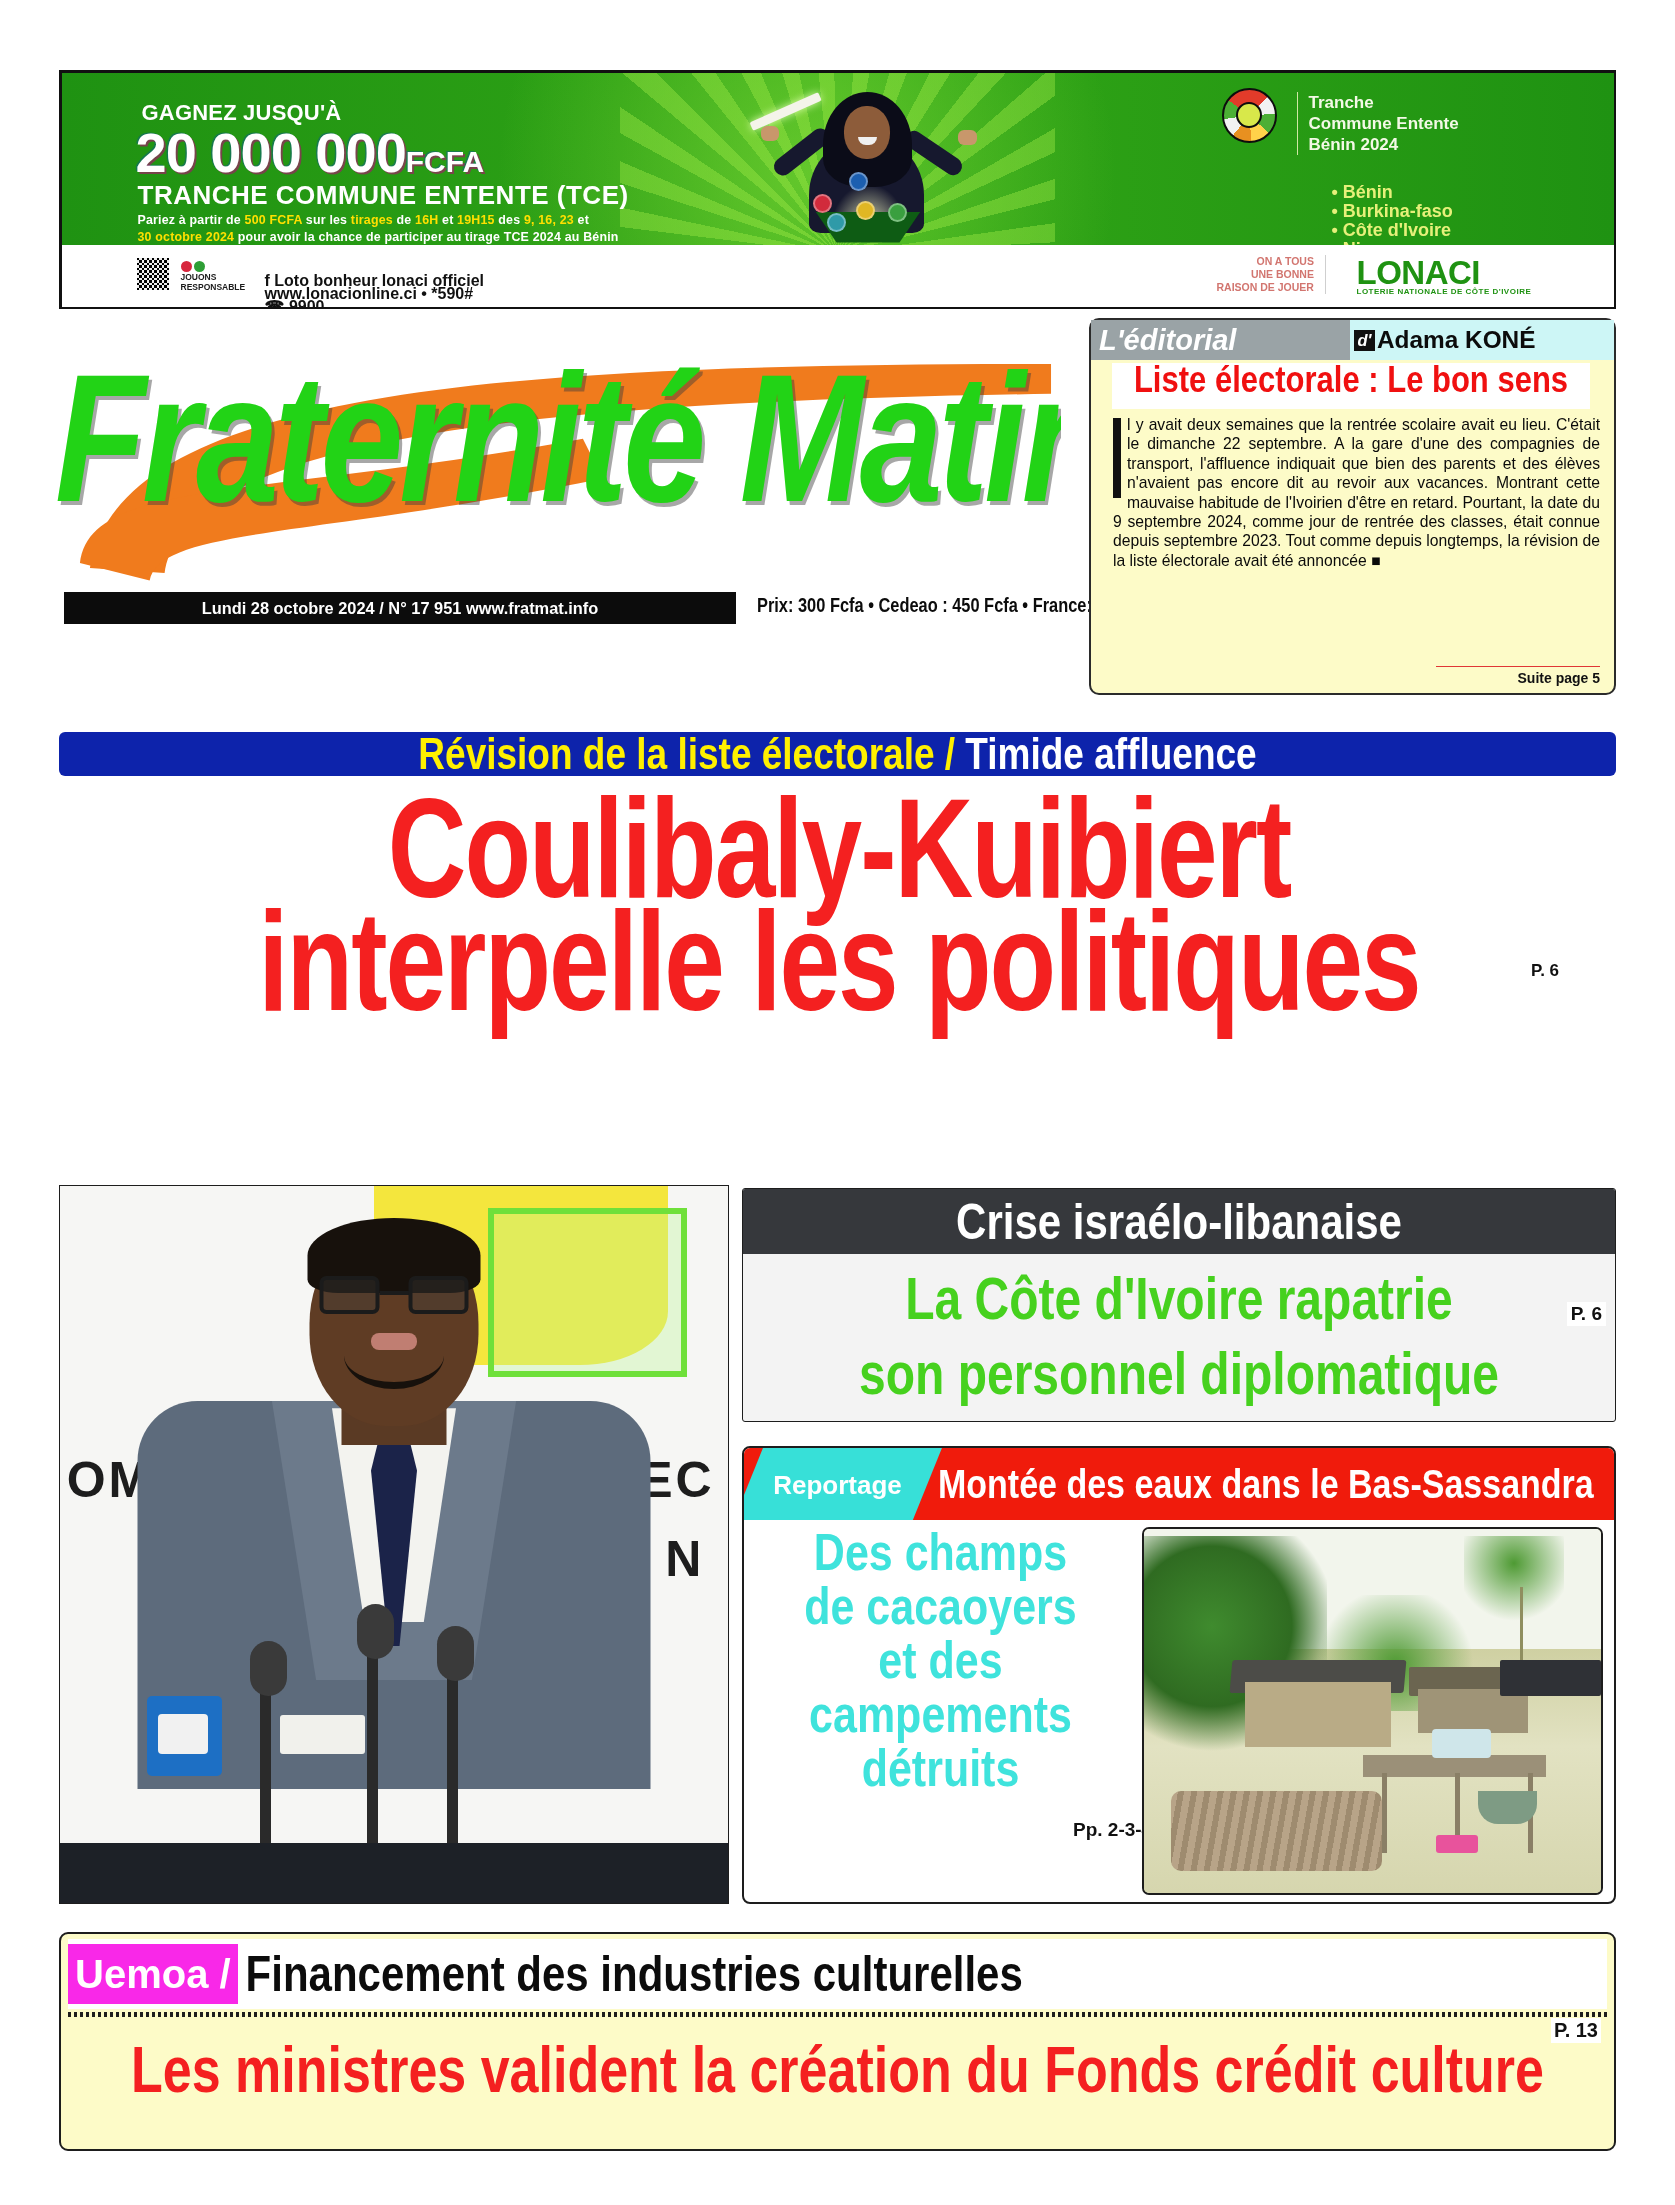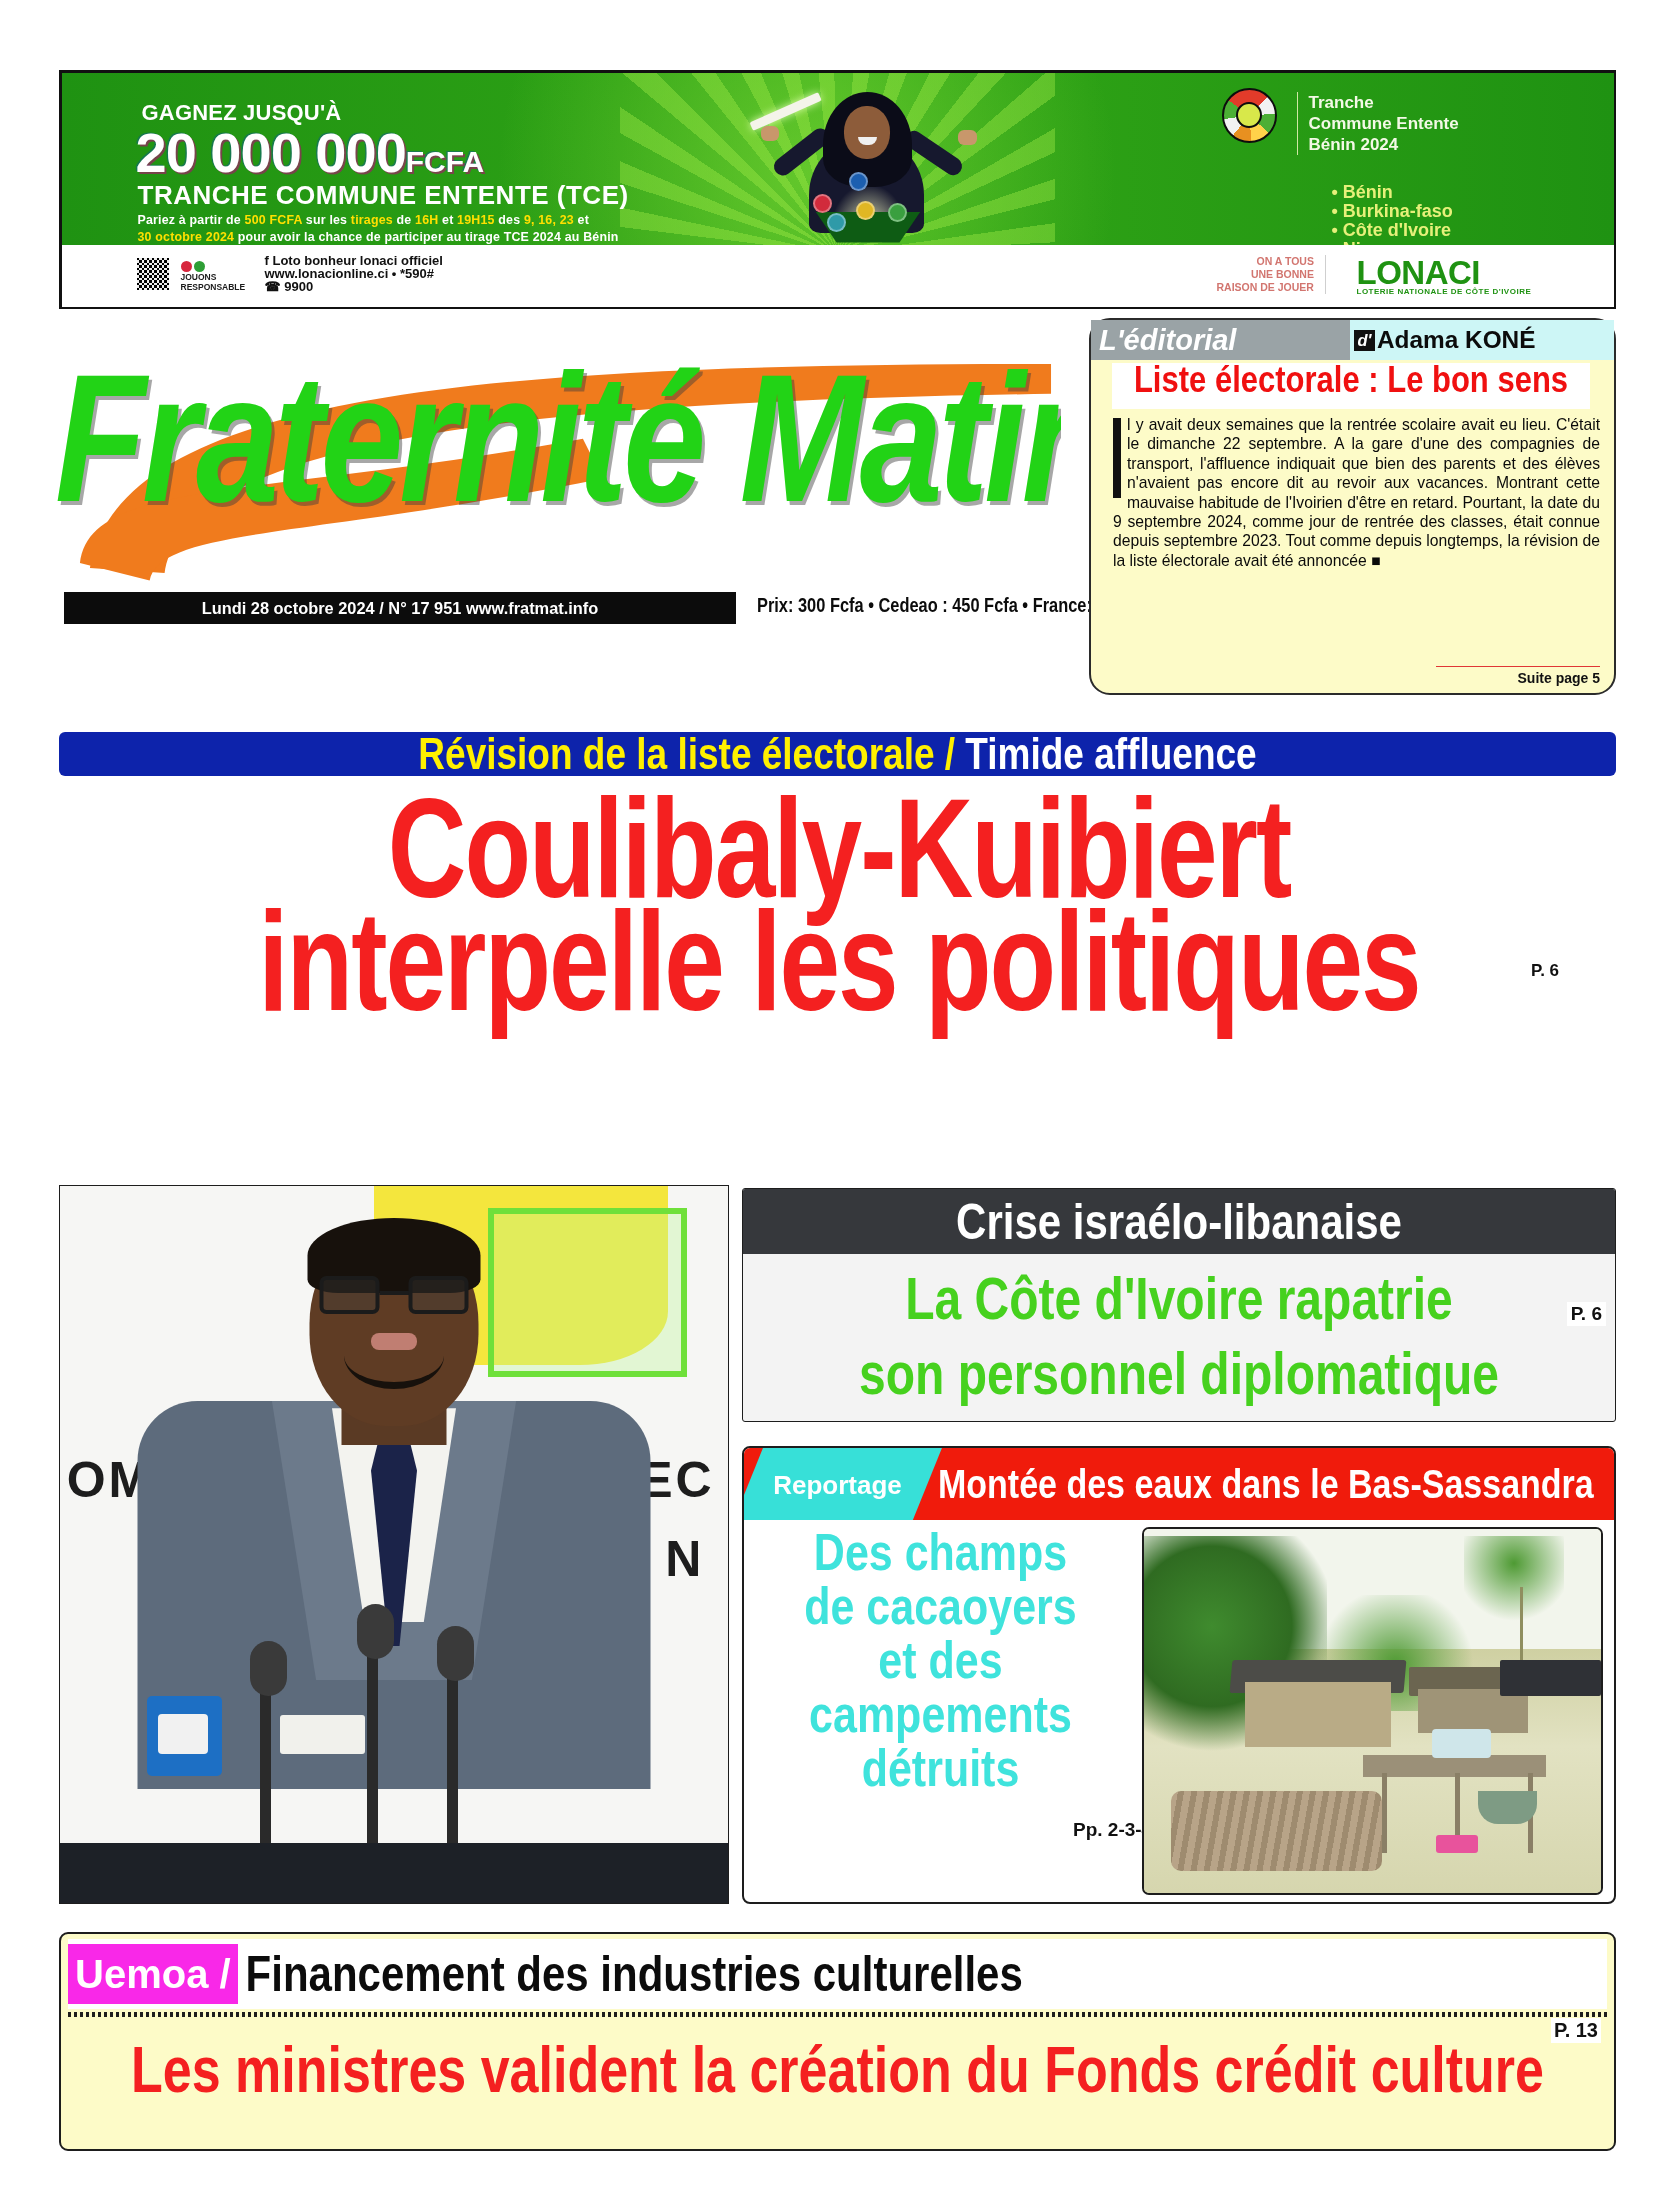--- a/index.html
+++ b/index.html
@@ -48,40 +48,40 @@
   #ad-countries li{list-style:none;}
   #ad-countries li:before{content:"• ";}
   #ad-white{position:absolute;left:0;top:172px;right:0;bottom:0;background:#fff;}
   #ad-qr{position:absolute;left:75px;top:185px;width:32px;height:32px;
     background:
       repeating-linear-gradient(90deg,#111 0 2.5px,#fff 2.5px 5px),
       repeating-linear-gradient(0deg,#111 0 2.5px,#fff 2.5px 5px);
     background-blend-mode:difference;}
   #ad-jouons{position:absolute;left:119px;top:188px;font-size:8.5px;color:#1b1b1b;font-weight:bold;line-height:10px;}
   .chip{display:inline-block;width:11px;height:11px;border-radius:50%;vertical-align:middle;margin-right:2px;}
-  #ad-contact{position:absolute;left:203px;top:181px;font-size:13px;color:#111;font-weight:bold;line-height:13.4px;}
+  #ad-contact{position:absolute;left:203px;top:201px;font-size:16px;color:#111;font-weight:bold;line-height:13.4px;}
   #ad-slogan{position:absolute;left:1155px;top:182px;font-size:10.5px;color:#d2756f;font-weight:bold;line-height:13px;text-align:right;border-right:1px solid #cfcfcf;padding-right:11px;}
   #ad-lonaci{position:absolute;left:1295px;top:185px;}
   #ad-lonaci .big{font-size:33px;font-weight:bold;color:#1f9212;letter-spacing:-0.5px;line-height:29px;}
   #ad-lonaci .sub{font-size:8px;font-weight:bold;color:#1f9212;letter-spacing:0.5px;}
 
   
   #masthead{left:55px;top:324px;width:1006px;height:319px;}
   #logo-wrap{position:relative;width:100%;height:269px;overflow:hidden;}
   #logo-swoosh{position:absolute;left:5px;top:30px;width:996px;height:234px;}
   #logo-text{position:absolute;left:0;top:23px;width:996px;font-size:149px;line-height:149px;font-weight:bold;
      font-family:"Liberation Sans",sans-serif;color:#22d316;font-style:italic;letter-spacing:-4px;
      text-shadow:3px 3.5px 0 rgba(60,60,60,.45);white-space:nowrap;transform:scaleY(1.22);transform-origin:left top;}
   #dateline{position:absolute;left:9px;top:268px;width:672px;height:32px;background:#0c0c0c;}
   #dateline span{display:block;color:#fff;font-size:16.4px;font-weight:bold;text-align:center;line-height:32px;}
   #price{position:absolute;left:702px;top:269px;font-size:16.4px;font-weight:bold;color:#0c0c0c;white-space:nowrap;transform:scaleY(1.28);transform-origin:left top;}
   #tagline{position:absolute;left:0;top:305px;width:1006px;text-align:center;font-size:17px;font-weight:bold;color:#0c0c0c;letter-spacing:0.1px;}
 
   
-  #edito{left:1089px;top:318px;width:527px;height:377px;background:#fdfbc8;border:2px solid #2b2b2b;border-radius:21px;box-sizing:border-box;}
+  #edito{left:1089px;top:318px;width:527px;height:377px;background:#fdfbc8;border:2px solid #2b2b2b;border-radius:10px;box-sizing:border-box;}
   #edito-head{position:absolute;left:0;top:0;width:100%;height:40px;display:flex;}
   #edito-left{width:259px;background:#9aa3a6;display:flex;align-items:center;padding-left:8px;box-sizing:border-box;}
   #edito-left span{color:#fff;font-size:29px;font-weight:bold;font-style:italic;}
   #edito-right{flex:1;background:#cdf6f6;display:flex;align-items:center;padding-left:4px;box-sizing:border-box;}
   #edito-d{background:#111;color:#fff;font-size:16.4px;font-weight:bold;font-style:italic;padding:1px 3.5px;margin-right:2px;}
   #edito-author{color:#0c0c0c;font-size:24.4px;font-weight:bold;}
   #edito-title{position:absolute;left:21px;top:43px;width:478px;height:46px;background:#fff;display:flex;justify-content:center;}
   #edito-title span{color:#f01010;font-size:31px;font-weight:bold;transform:scaleY(1.18);}
   #edito-body{position:absolute;left:22px;top:95px;width:487px;font-size:15.7px;line-height:19.4px;color:#0a0a0a;text-align:justify;}
   #dropbar{float:left;width:8px;height:80px;background:#111;margin:3px 6px 0 0;}

